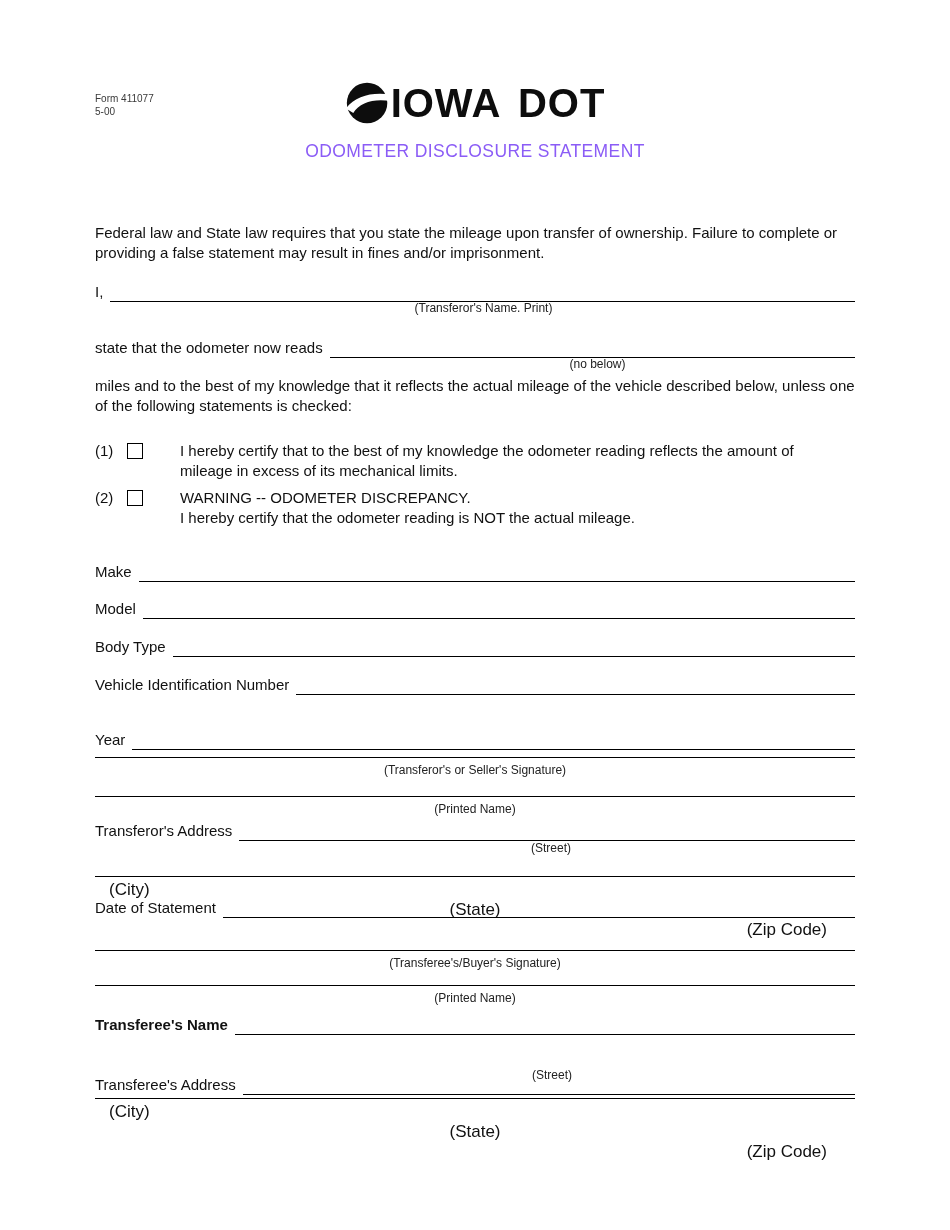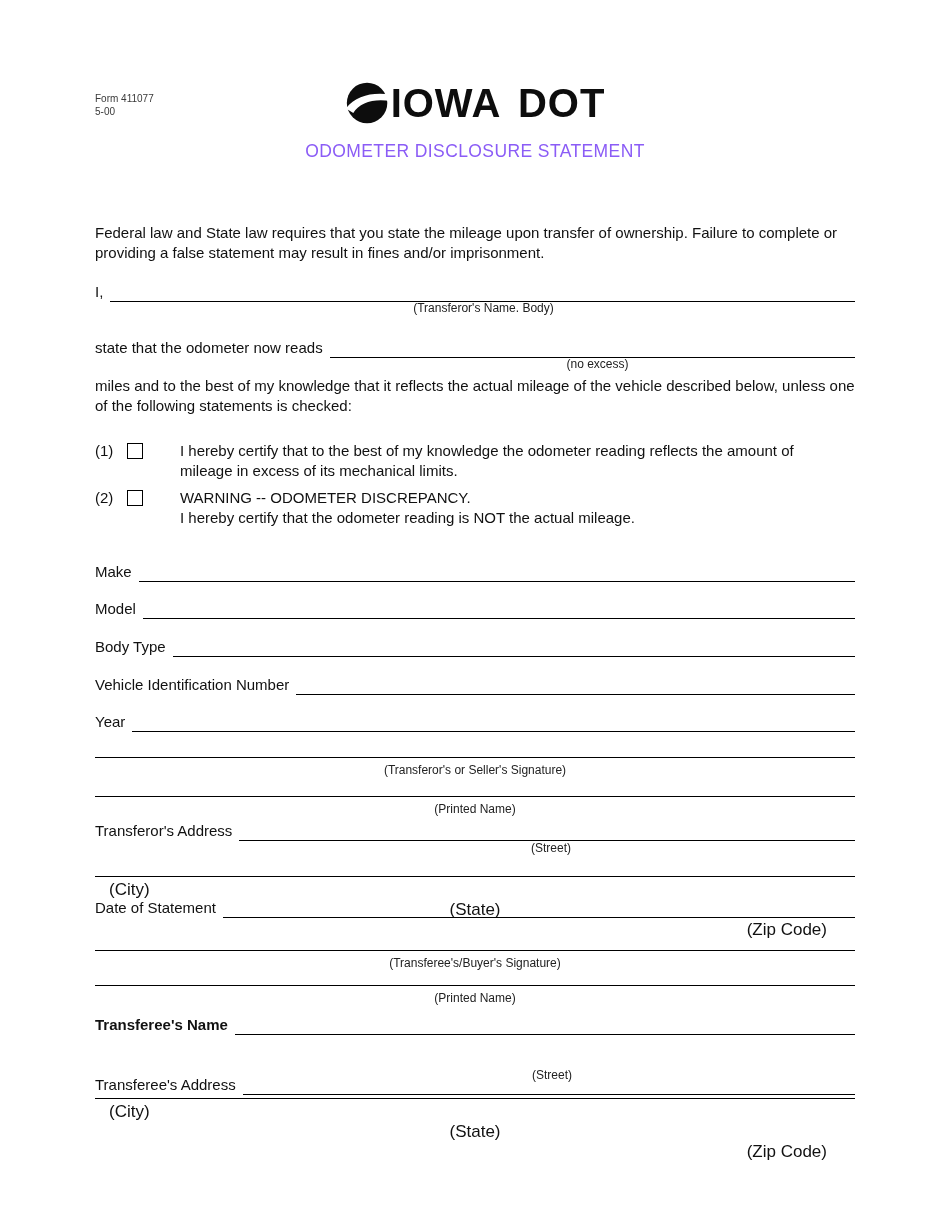--- a/index.html
+++ b/index.html
@@ -56,27 +56,27 @@
   </div>
 
   <div class="abs title">ODOMETER DISCLOSURE STATEMENT</div>
 
   <div class="abs para" style="top:207px;margin-top:16px;">Federal law and State law requires that you state the mileage upon transfer of ownership. Failure to complete or providing a false statement may result in fines and/or imprisonment.</div>
 
   <div class="abs fieldrow" style="top:281px;">
     <span class="lbl">I,</span>
     <span class="fill"></span>
   </div>
-  <div class="abs caption" style="left:112px;right:95px;top:301px;">(Transferor's Name. Body)</div>
+  <div class="abs caption" style="left:112px;right:95px;top:301px;">(Transferor's Name. Print)</div>
 
   <div class="abs fieldrow" style="top:337px;">
     <span class="lbl">state that the odometer now reads</span>
     <span class="fill"></span>
   </div>
-  <div class="abs caption" style="left:340px;right:95px;top:357px;">(no excess)</div>
+  <div class="abs caption" style="left:340px;right:95px;top:357px;">(no below)</div>
 
   <div class="abs para" style="top:376px;">miles and to the best of my knowledge that it reflects the actual mileage of the vehicle described below, unless one of the following statements is checked:</div>
 
   <div class="abs stmt" style="top:441px;">
     <span class="num">(1)</span>
     <span class="checkbox"></span>
     <span class="txt">I hereby certify that to the best of my knowledge the odometer reading reflects the amount of mileage in excess of its mechanical limits.</span>
   </div>
 
   <div class="abs stmt" style="top:488px;">
@@ -97,21 +97,21 @@
     <span class="fill"></span>
   </div>
   <div class="abs fieldrow" style="top:636px;">
     <span class="lbl">Body Type</span>
     <span class="fill"></span>
   </div>
   <div class="abs fieldrow" style="top:674px;">
     <span class="lbl">Vehicle Identification Number</span>
     <span class="fill"></span>
   </div>
-  <div class="abs fieldrow" style="top:711px;">
+  <div class="abs fieldrow" style="top:729px;">
     <span class="lbl">Year</span>
     <span class="fill"></span>
   </div>
 
   <div class="abs hr" style="top:757px;"></div>
   <div class="abs caption" style="left:95px;right:95px;top:763px;">(Transferor's or Seller's Signature)</div>
 
   <div class="abs hr" style="top:796px;"></div>
   <div class="abs caption" style="left:95px;right:95px;top:802px;">(Printed Name)</div>
 

